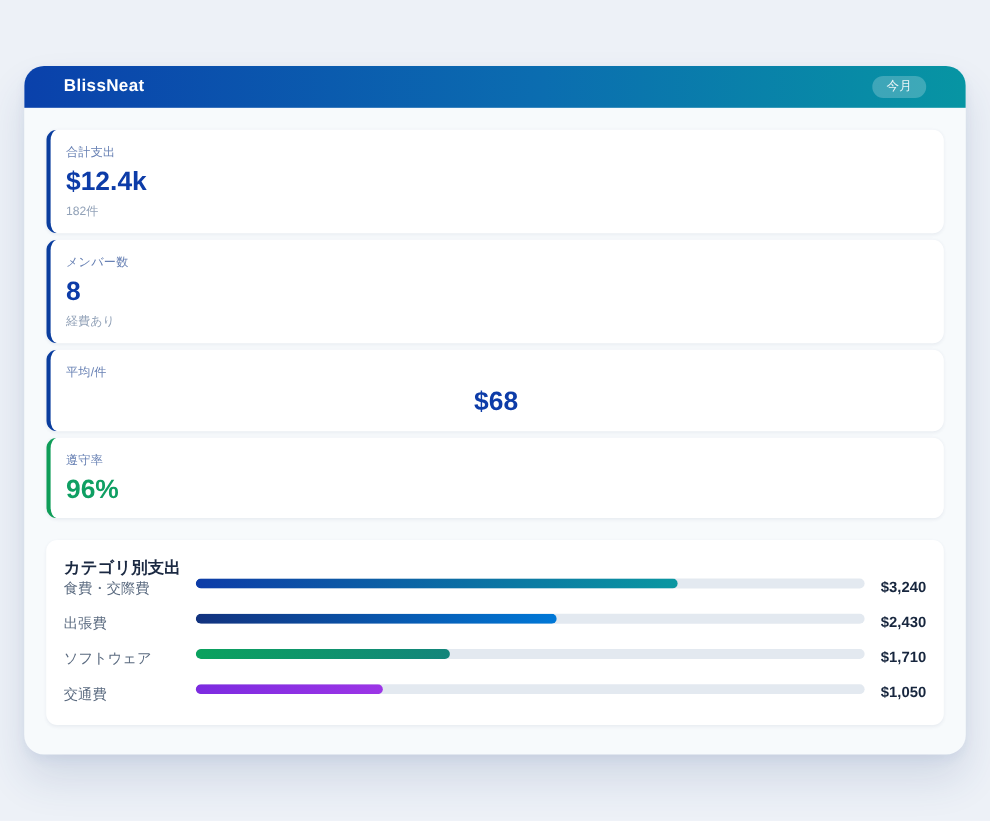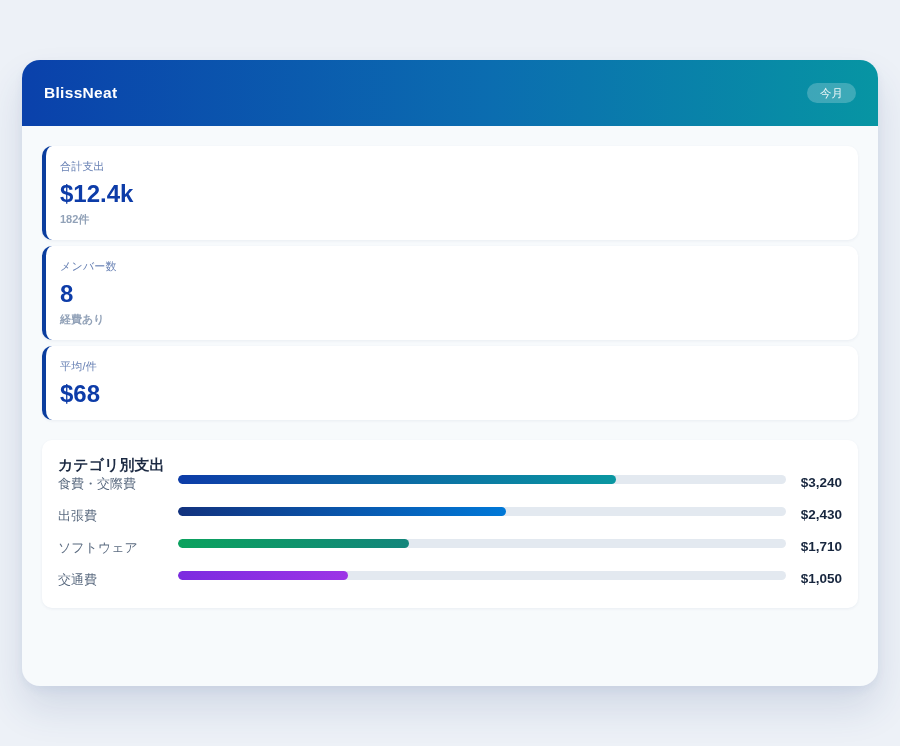--- a/index.html
+++ b/index.html
@@ -13,26 +13,26 @@
   .app {
     position: absolute;
     left: 22px; top: 60px;
     width: 856px; height: 626px;
     background: #f7fafc;
     border-radius: 18px;
     box-shadow: 0 22px 38px rgba(40, 70, 130, 0.14), 0 4px 10px rgba(40,70,130,0.06);
     overflow: hidden;
   }
   .header {
-    height: 66px;
+    height: 38px;
     background: linear-gradient(90deg, #0a41ab 0%, #0b6db0 55%, #0795a3 100%);
     display: flex;
     align-items: center;
     justify-content: space-between;
-    padding: 0 22px;
+    padding: 0 36px;
   }
   .app-title {
     color: #ffffff;
     font-size: 15.5px;
     font-weight: bold;
     letter-spacing: 0.3px;
   }
   .badge {
     background: rgba(255, 255, 255, 0.22);
     color: #eaf5f7;
@@ -62,21 +62,20 @@
   .stat-value {
     font-size: 24px;
     font-weight: bold;
     color: #0d3ca8;
     line-height: 1.05;
   }
   .stat-sub {
     font-size: 11px;
     color: #92a2b8;
     margin-top: 6px;
-    font-weight: bold;
   }
   .stat-sub:empty { display: none; }
   .category-card {
     margin-top: 20px;
     background: #ffffff;
     border-radius: 10px;
     padding: 16px 16px 19px 16px;
     box-shadow: 0 1px 3px rgba(50, 70, 110, 0.07);
   }
   .category-title {
@@ -134,24 +133,29 @@
       </div>
 
       <div class="stat-card" style="border-left-color: rgb(10, 61, 158);">
         <div class="stat-label">メンバー数</div>
         <div class="stat-value" style="color: rgb(13, 60, 168);">8</div>
         <div class="stat-sub">経費あり</div>
       </div>
 
       <div class="stat-card" style="border-left-color: rgb(10, 61, 158);">
         <div class="stat-label">平均/件</div>
-        <div class="stat-value" style="color: rgb(13, 60, 168);">$68</div>
+        <div class="stat-value" style="color: rgb(13, 60, 168); text-align: center;">$68</div>
 
       </div>
 
+      <div class="stat-card" style="border-left-color: rgb(15, 157, 88);">
+        <div class="stat-label">遵守率</div>
+        <div class="stat-value" style="color: rgb(15, 159, 99);">96%</div>
+
+      </div>
 
     </div>
 
     <div class="category-card">
       <div class="category-title">カテゴリ別支出</div>
 
       <div class="cat-rows">
 
         <div class="cat-row">
           <div class="cat-label">食費・交際費</div>

